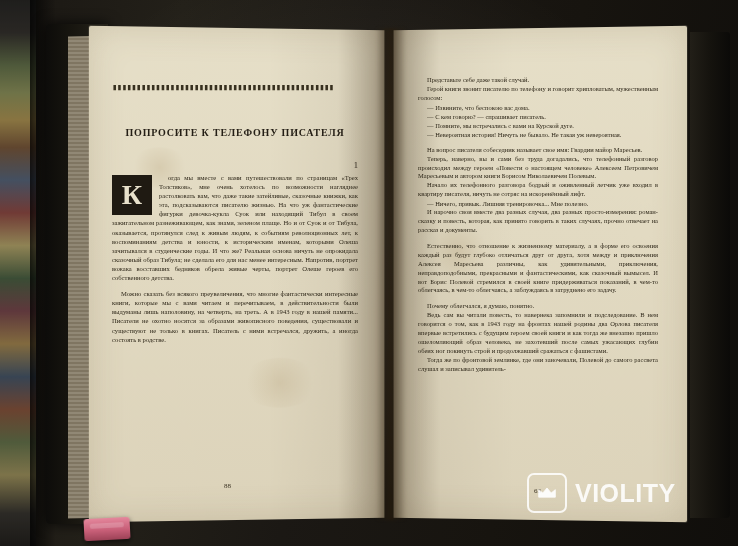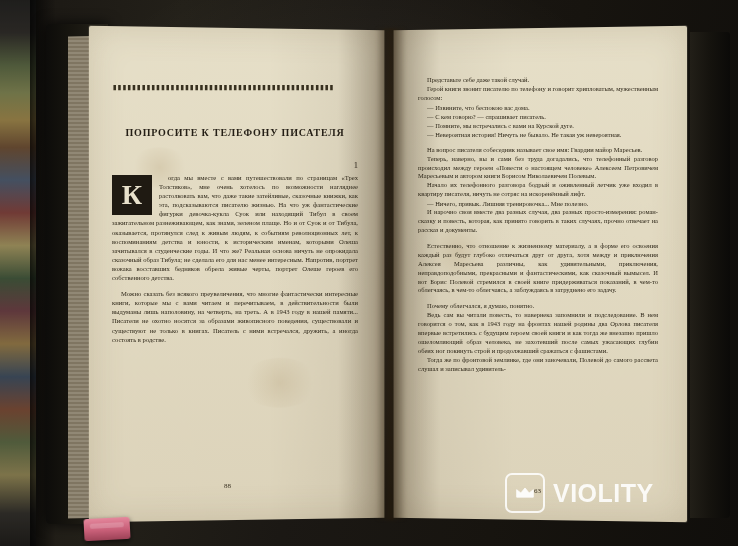--- a/index.html
+++ b/index.html
@@ -245,21 +245,21 @@
     position: absolute;
     left: 6px; top: 5px;
     width: 34px; height: 5px;
     background: rgba(255,255,255,0.18);
     border-radius: 2px;
   }
 
   
   .watermark {
     position: absolute;
-    left: 505px;
+    left: 527px;
     top: 473px;
     display: flex;
     align-items: center;
     gap: 8px;
     opacity: 0.92;
   }
   .wm-badge {
     width: 36px;
     height: 36px;
     border: 2px solid rgba(255,255,255,0.92);

